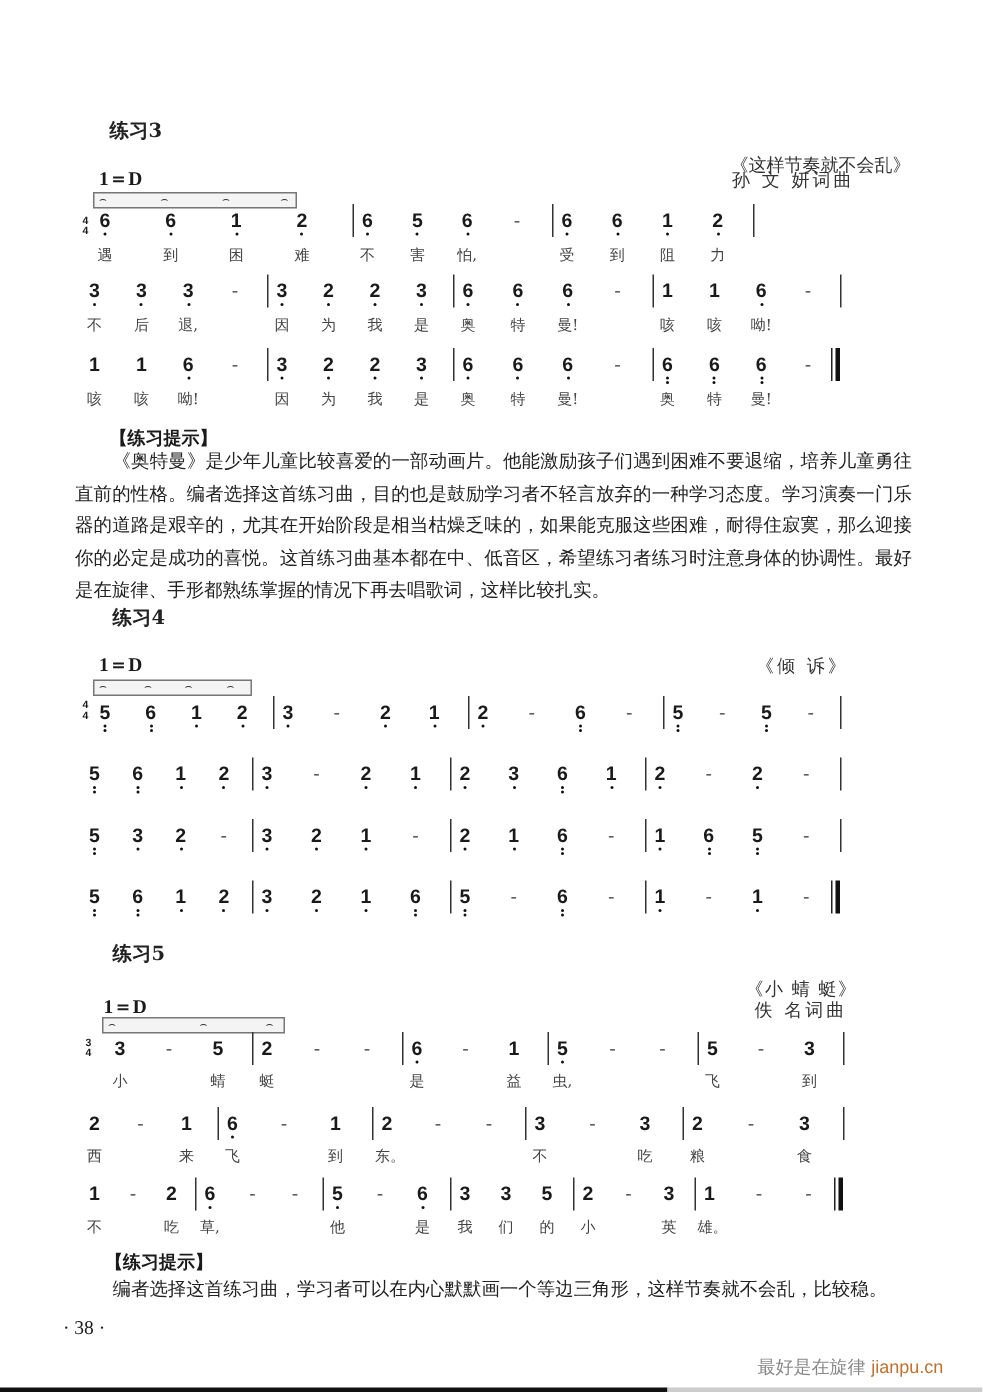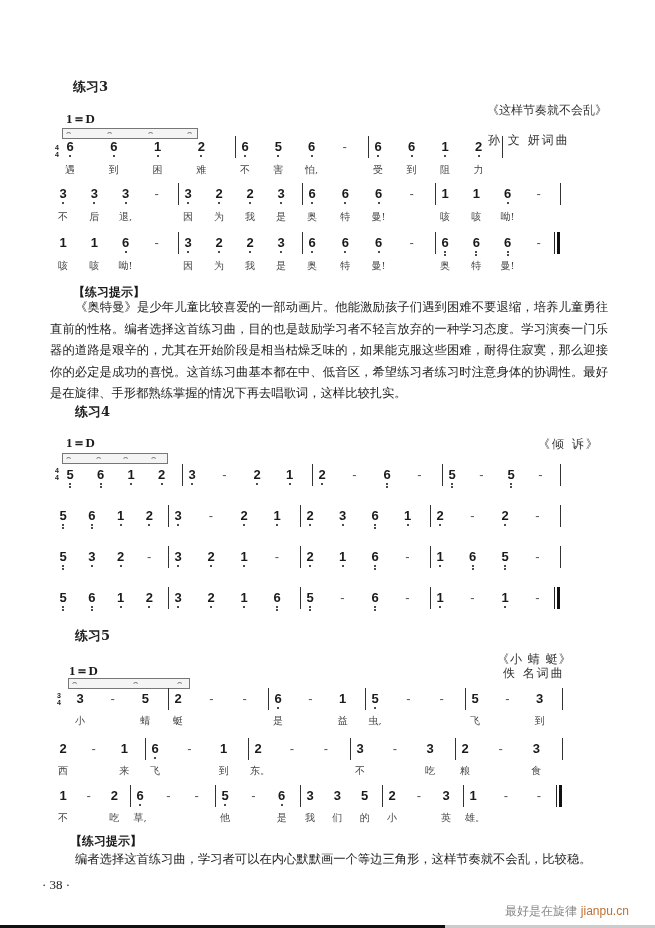--- a/index.html
+++ b/index.html
@@ -32,21 +32,21 @@
   .watermark .wm-latin { color: #c07030; font-family: "Liberation Sans", sans-serif; }
   .bottom-line { position: absolute; left: 0; top: 925px; width: 445px; height: 3px; background: #111; }
   .bottom-gray { position: absolute; left: 445px; top: 925px; width: 210px; height: 3px; background: #ccc; }
 </style>
 </head>
 <body>
 
 <div class="abs ex-title" style="left:73px;top:78px;">练习3</div>
 <div class="abs key" style="left:66px;top:110px;">1＝D</div>
 <div class="abs song-title" style="left:487px;top:102px;">《这样节奏就不会乱》</div>
-<div class="abs author" style="left:488px;top:132px;">孙 文 妍词曲</div>
+<div class="abs author" style="left:488px;top:112px;">孙 文 妍词曲</div>
 <div class="bracket-box" style="left:62px;top:128px;width:134px;">
   <span class="arc" style="left:3px;">⌢</span>
     <span class="arc" style="left:44px;">⌢</span>
     <span class="arc" style="left:85px;">⌢</span>
     <span class="arc" style="left:124px;">⌢</span>
 </div>
 <div class="timesig" style="left:53px;top:144px;">
     <div>4</div>
     <div>4</div>
   </div>
@@ -149,21 +149,21 @@
       <div class="note dash" style="left: 531.75px; top: 0px;">-</div>
       <div class="final-bar" style="left: 554px;"></div>
     </div>
   </div>
 
 <div class="abs tips-head" style="left:73px;top:284px;">【练习提示】</div>
 <div class="abs para" style="left:50px;top:297px;width:558px;text-indent:25px;">《奥特曼》是少年儿童比较喜爱的一部动画片。他能激励孩子们遇到困难不要退缩，培养儿童勇往直前的性格。编者选择这首练习曲，目的也是鼓励学习者不轻言放弃的一种学习态度。学习演奏一门乐器的道路是艰辛的，尤其在开始阶段是相当枯燥乏味的，如果能克服这些困难，耐得住寂寞，那么迎接你的必定是成功的喜悦。这首练习曲基本都在中、低音区，希望练习者练习时注意身体的协调性。最好是在旋律、手形都熟练掌握的情况下再去唱歌词，这样比较扎实。</div>
 
 <div class="abs ex-title" style="left:75px;top:403px;">练习4</div>
 <div class="abs key" style="left:66px;top:434px;">1＝D</div>
-<div class="abs song-title" style="left:504px;top:436px;letter-spacing:2px;margin-left:34px;">《倾 诉》</div>
+<div class="abs song-title" style="left:504px;top:436px;letter-spacing:2px;">《倾 诉》</div>
 <div class="bracket-box" style="left:62px;top:453px;width:104px;">
   <span class="arc" style="left:3px;">⌢</span>
     <span class="arc" style="left:33px;">⌢</span>
     <span class="arc" style="left:60px;">⌢</span>
     <span class="arc" style="left:88px;">⌢</span>
 </div>
 <div class="timesig" style="left:53px;top:467px;">
     <div>4</div>
     <div>4</div>
   </div>

